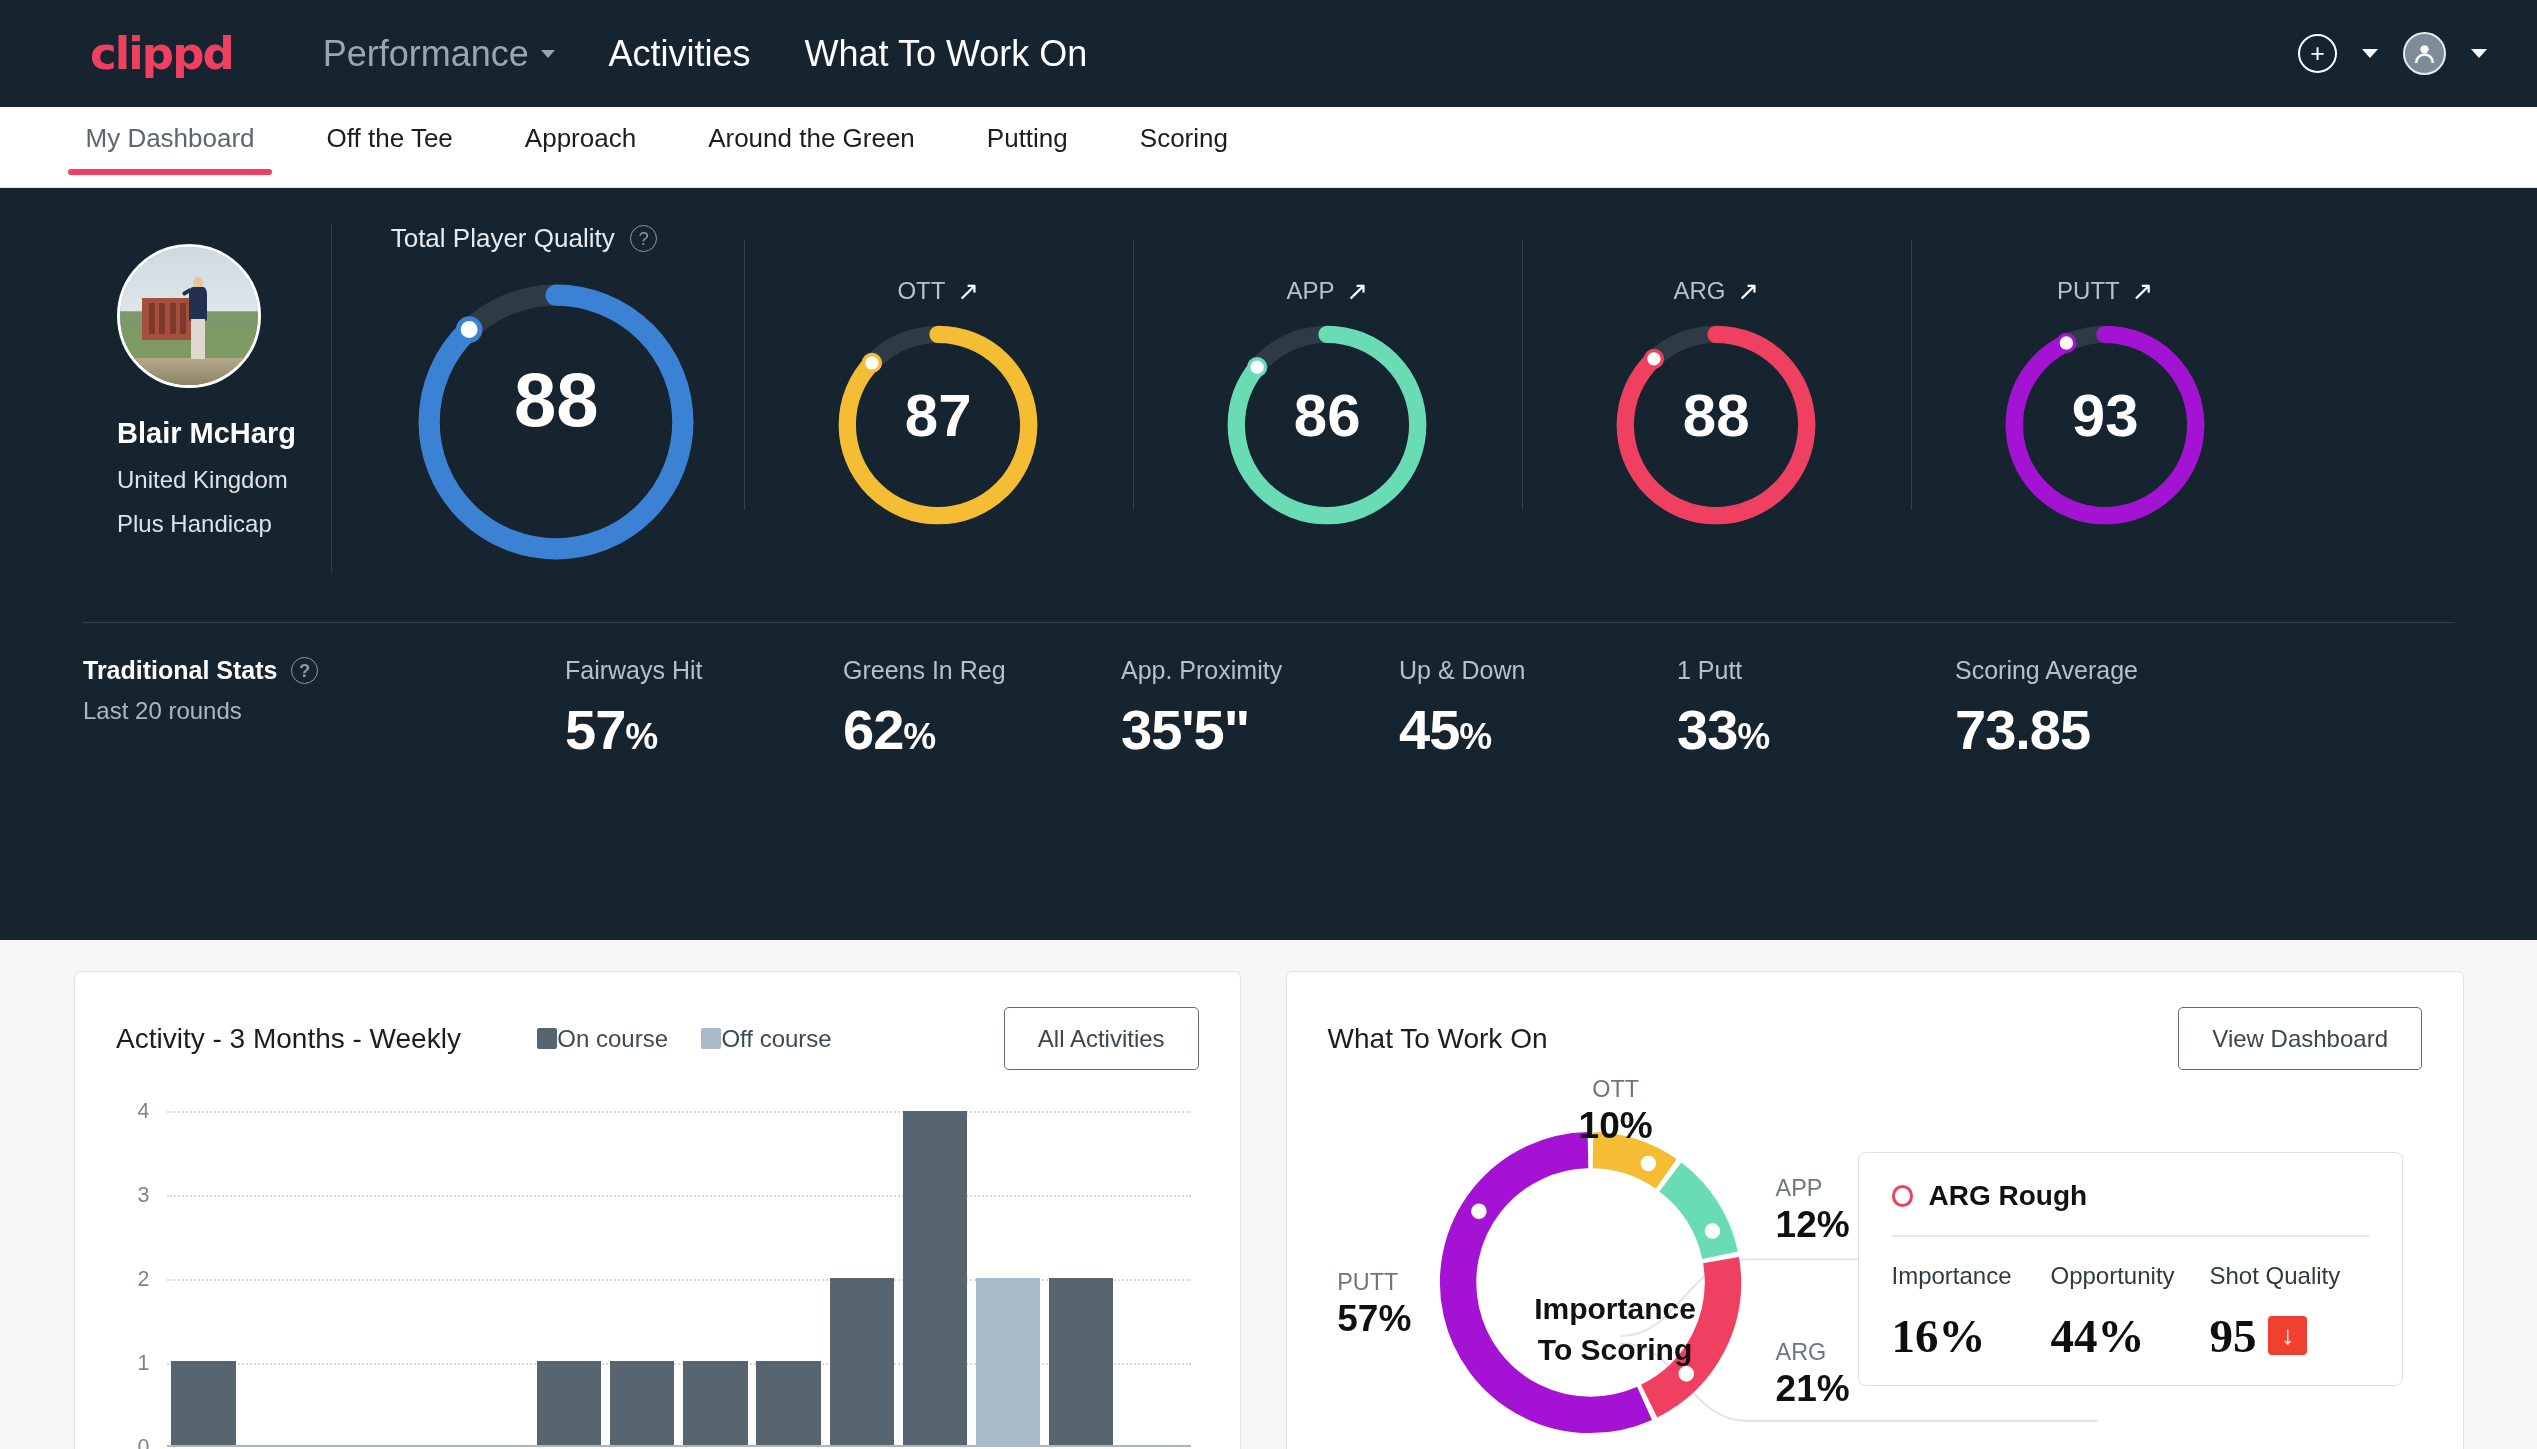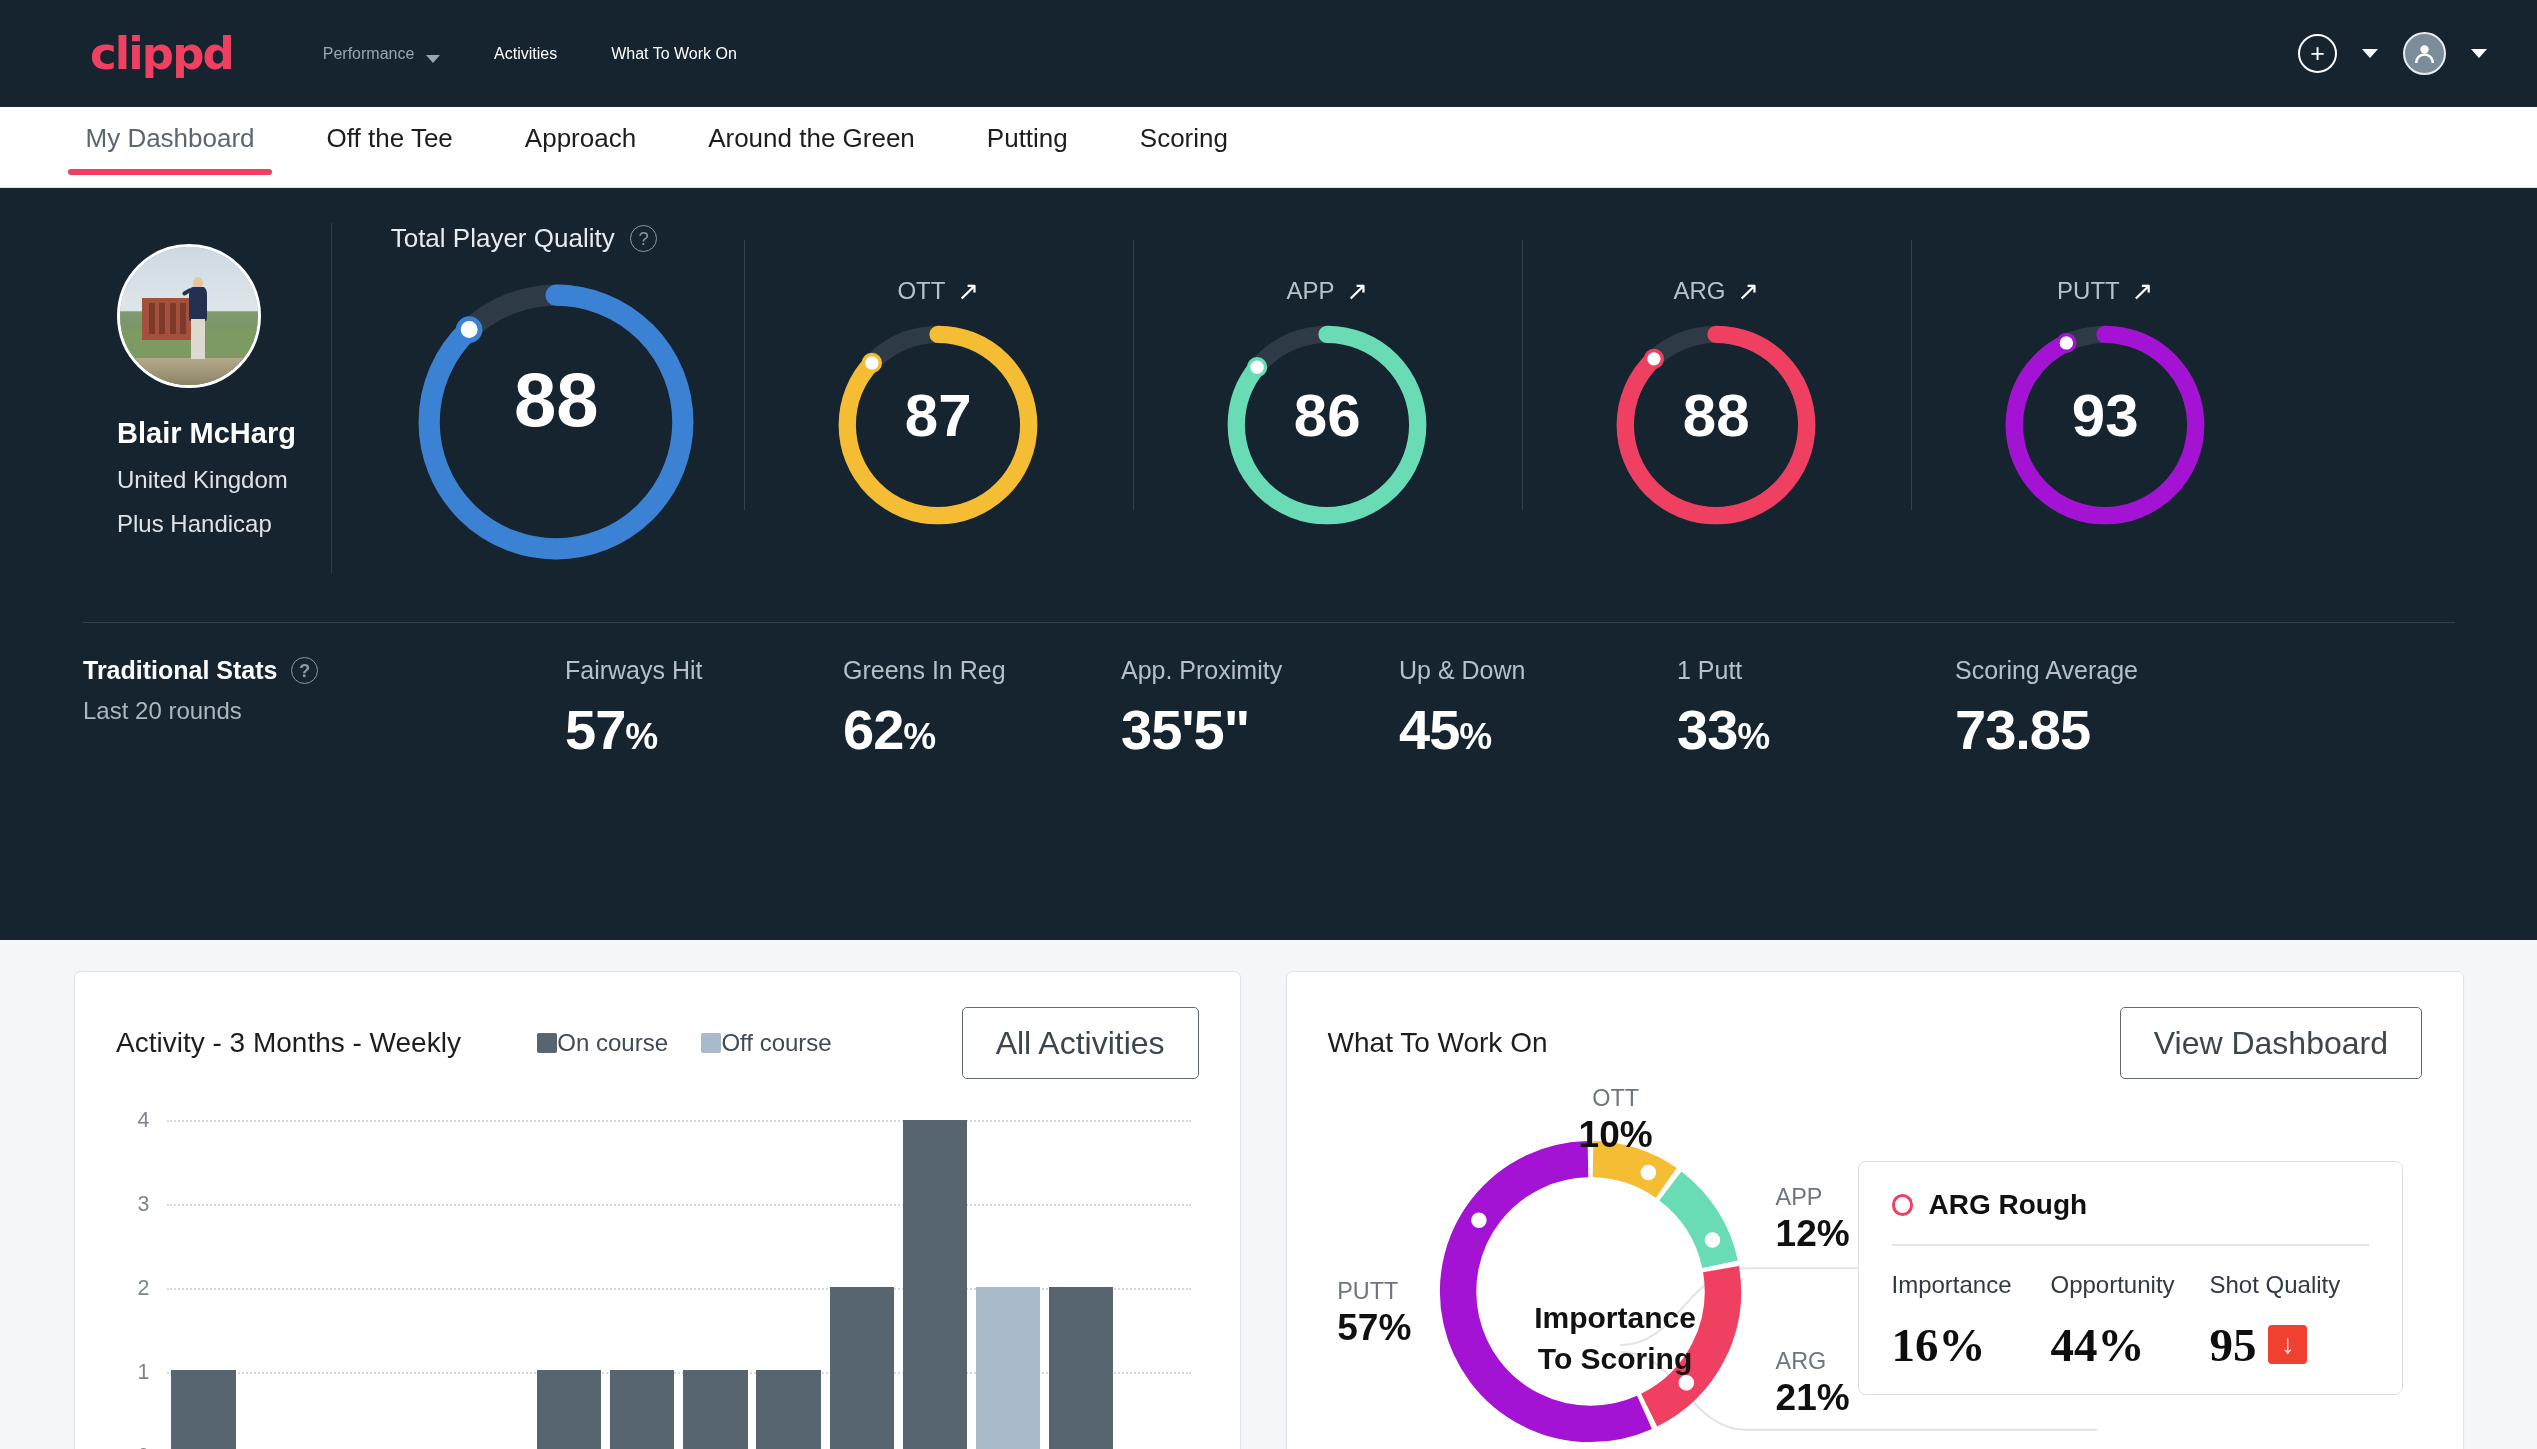--- a/index.html
+++ b/index.html
@@ -13,21 +13,21 @@
   .topnav {
     height:107px; background:#15242f; display:flex; align-items:center;
     padding:0 51px; position:relative;
   }
   .brand {
     font-size:45px; font-weight:bold; color:#ef4062; letter-spacing:-1.9px;
     margin-left:39px; margin-right:90px; font-family:"DejaVu Sans", sans-serif;
   }
   .navlinks { display:flex; align-items:center; gap:54px; }
   .navlink {
-    font-size:16px; color:#ffffff; display:flex; align-items:flex-end; gap:11.7px;
+    font-size:36px; color:#ffffff; display:flex; align-items:center; gap:11.7px;
     cursor:pointer; white-space:nowrap;
   }
   .navlink.muted { color:#9aa6b1; }
   .chev { display:inline-block; width:0;height:0; border-left:7.8px solid transparent;
     border-right:7.8px solid transparent; border-top:8.8px solid currentColor; }
   .topright { position:absolute; right:51px; display:flex; align-items:center; gap:25px; }
   .circ-icon {
     width:39px;height:39px;border-radius:50%;border:2.5px solid #fff;
     display:flex;align-items:center;justify-content:center;color:#fff;
     font-size:25px;line-height:1; cursor:pointer;
@@ -122,21 +122,21 @@
   }
   .card.left { width:1178px; height:575px; padding:35px 41px 0 41px; }
   .card.right { width:1190px; height:575px; padding:35px 41px 0 41px; }
   .card-head { display:flex; align-items:center; }
   .card-title { font-size:28px; color:#1d1d1d; font-weight:500; }
   .legend { display:flex; align-items:center; gap:33px; margin-left:76px; }
   .lg { display:flex; align-items:center; gap:0; font-size:24px; color:#3f4a54; }
   .lg-sw { width:20.4px;height:20.4px; border-radius:1.9px; }
   .btn {
     margin-left:auto; border:1.6px solid #5d6a75; border-radius:4.9px; background:#fff;
-    font-size:32px; color:#3b464f; padding:16.6px 33px; cursor:pointer; white-space:nowrap;
+    font-size:24px; color:#3b464f; padding:16.6px 33px; cursor:pointer; white-space:nowrap;
   }
 
   
   .chartbox { position:relative; margin-top:41px; height:389px; }
   .yaxis { position:absolute; left:0; top:0; width:51px; height:336px; }
   .ytick { position:absolute; right:17.5px; font-size:21.4px; color:#7b858e; transform:translateY(-50%); }
   .plot { position:absolute; left:51px; right:7.8px; top:0; height:336px; }
   .gridline { position:absolute; left:0; right:0; height:0;
     border-top:2.4px dotted #d7dadd; }
   .baseline { position:absolute; left:0; right:0; bottom:0; height:2.4px; background:#aeb5bb; }

